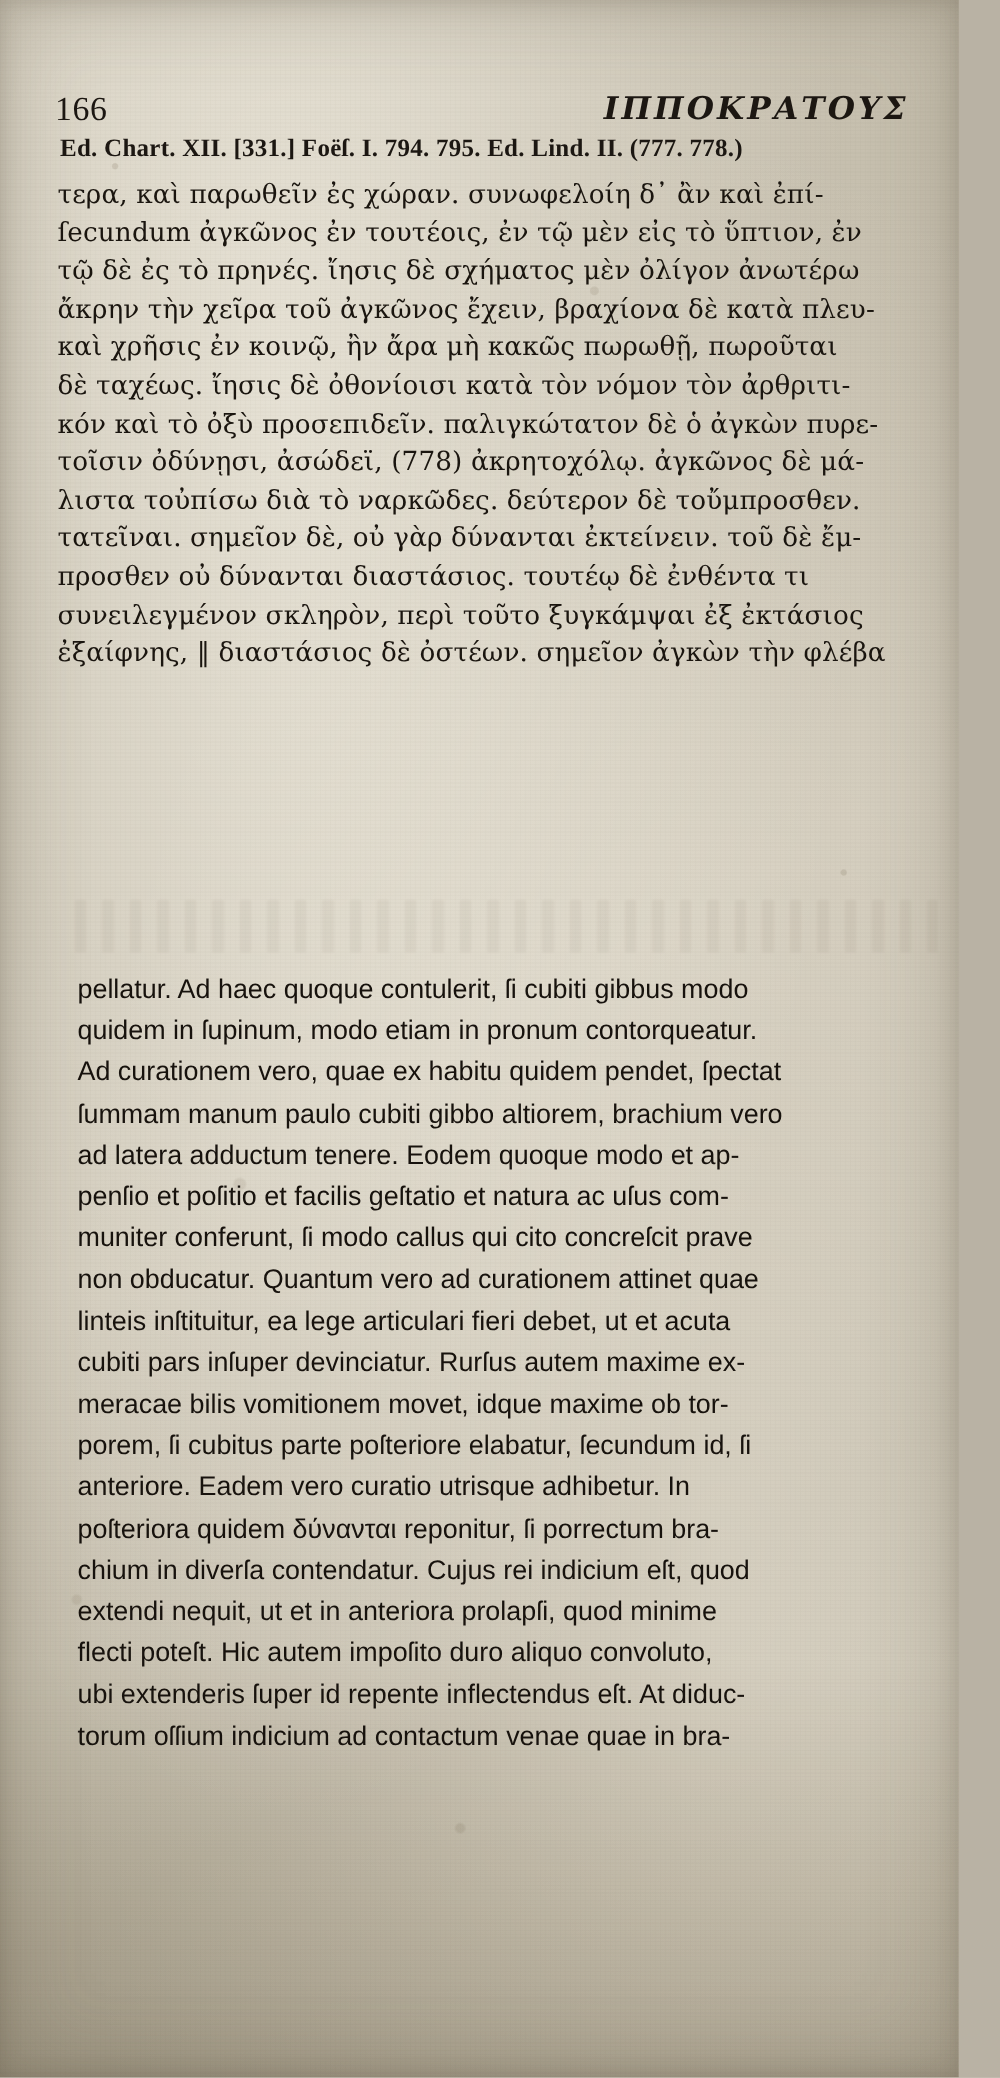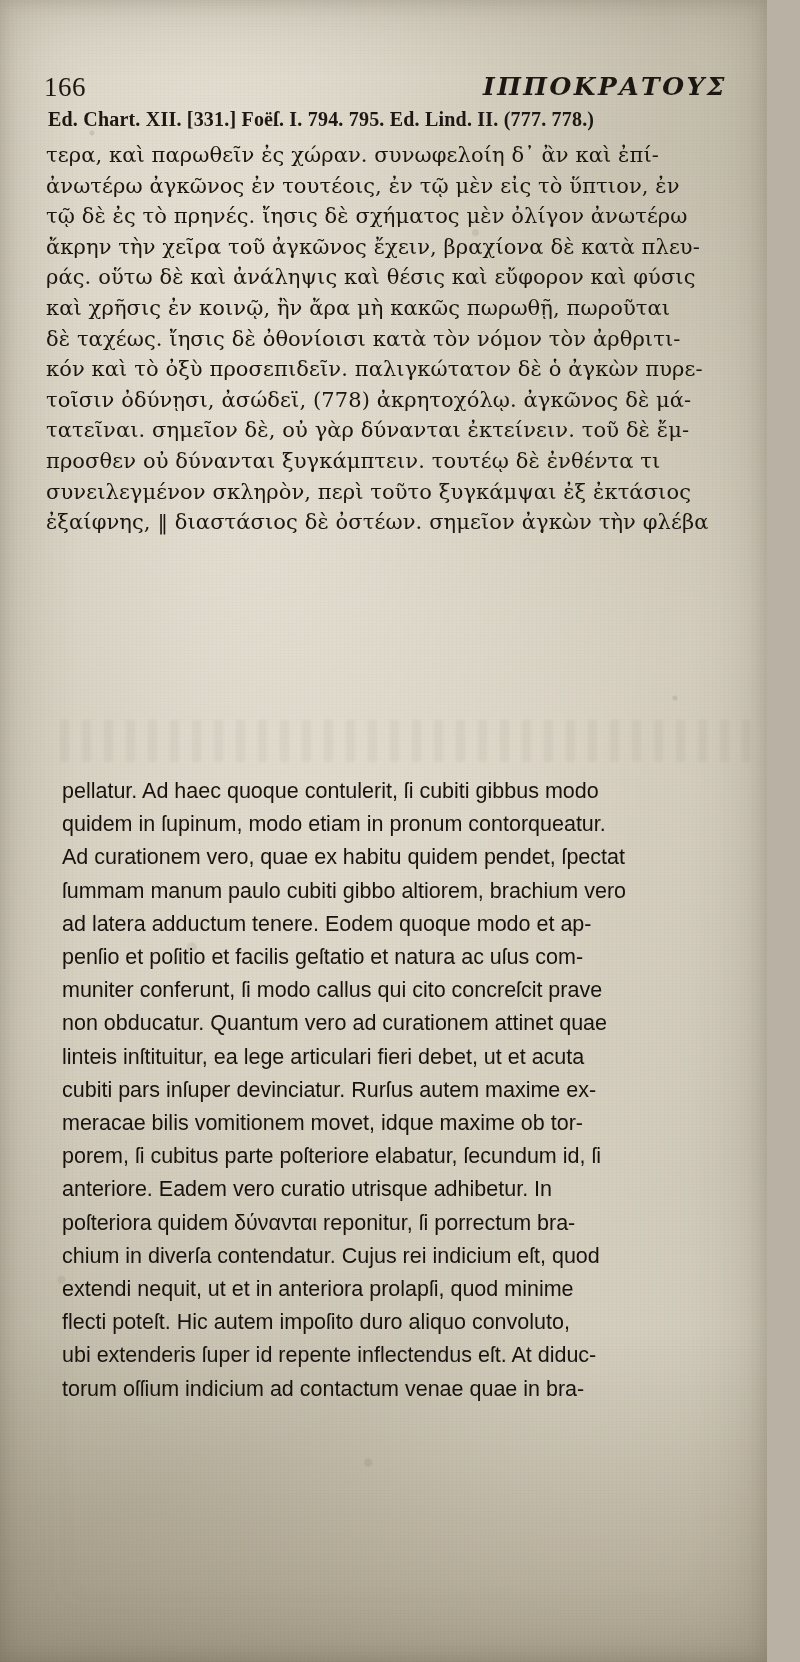--- a/index.html
+++ b/index.html
@@ -158,30 +158,30 @@
 
     <div class="header-row">
       <div class="folio">166</div>
       <div class="running-title">ΙΠΠΟΚΡΑΤΟΥΣ</div>
     </div>
 
     <div class="edition-line">Ed. Chart. XII. [331.]  Foëſ. I. 794. 795.   Ed. Lind. II. (777. 778.)</div>
 
     <div class="greek">
       <span class="ln">τερα, καὶ παρωθεῖν ἐς χώραν. συνωφελοίη δ᾽ ἂν καὶ ἐπί-</span>
-      <span class="ln">ἀνωτέρω ἀγκῶνος ἐν τουτέοις, ἐν τῷ μὲν εἰς τὸ ὕπτιον, ἐν</span>
+      <span class="ln">ſecundum ἀγκῶνος ἐν τουτέοις, ἐν τῷ μὲν εἰς τὸ ὕπτιον, ἐν</span>
       <span class="ln">τῷ δὲ ἐς τὸ πρηνές. ἴησις δὲ σχήματος μὲν ὀλίγον ἀνωτέρω</span>
       <span class="ln">ἄκρην τὴν χεῖρα τοῦ ἀγκῶνος ἔχειν, βραχίονα δὲ κατὰ πλευ-</span>
-      <span class="ln">ράς. οὕτω δὲ καὶ ἀνάληψις καὶ θέσις καὶ εὔφορον καὶ φύσις</span>
       <span class="ln">καὶ χρῆσις ἐν κοινῷ, ἢν ἄρα μὴ κακῶς πωρωθῇ, πωροῦται</span>
       <span class="ln">δὲ ταχέως. ἴησις δὲ ὀθονίοισι κατὰ τὸν νόμον τὸν ἀρθριτι-</span>
       <span class="ln">κόν καὶ τὸ ὀξὺ προσεπιδεῖν. παλιγκώτατον δὲ ὁ ἀγκὼν πυρε-</span>
       <span class="ln">τοῖσιν ὀδύνῃσι, ἀσώδεϊ, (778) ἀκρητοχόλῳ. ἀγκῶνος δὲ μά-</span>
+      <span class="ln">λιστα τοὐπίσω διὰ τὸ ναρκῶδες. δεύτερον δὲ τοὔμπροσθεν.</span>
       <span class="ln">τατεῖναι. σημεῖον δὲ, οὐ γὰρ δύνανται ἐκτείνειν. τοῦ δὲ ἔμ-</span>
-      <span class="ln">προσθεν οὐ δύνανται ξυγκάμπτειν. τουτέῳ δὲ ἐνθέντα τι</span>
+      <span class="ln">προσθεν οὐ δύνανται διαστάσιος. τουτέῳ δὲ ἐνθέντα τι</span>
       <span class="ln">συνειλεγμένον σκληρὸν, περὶ τοῦτο ξυγκάμψαι ἐξ ἐκτάσιος</span>
       <span class="ln">ἐξαίφνης, ‖ διαστάσιος δὲ ὀστέων. σημεῖον ἀγκὼν τὴν φλέβα</span>
     </div>
 
     <div class="gap-rule"></div>
 
     <div class="latin">
       <span class="ln">pellatur.  Ad haec quoque contulerit, ſi cubiti gibbus modo</span>
       <span class="ln">quidem in ſupinum, modo etiam in pronum contorqueatur.</span>
       <span class="ln">Ad curationem vero, quae ex habitu quidem pendet, ſpectat</span>

